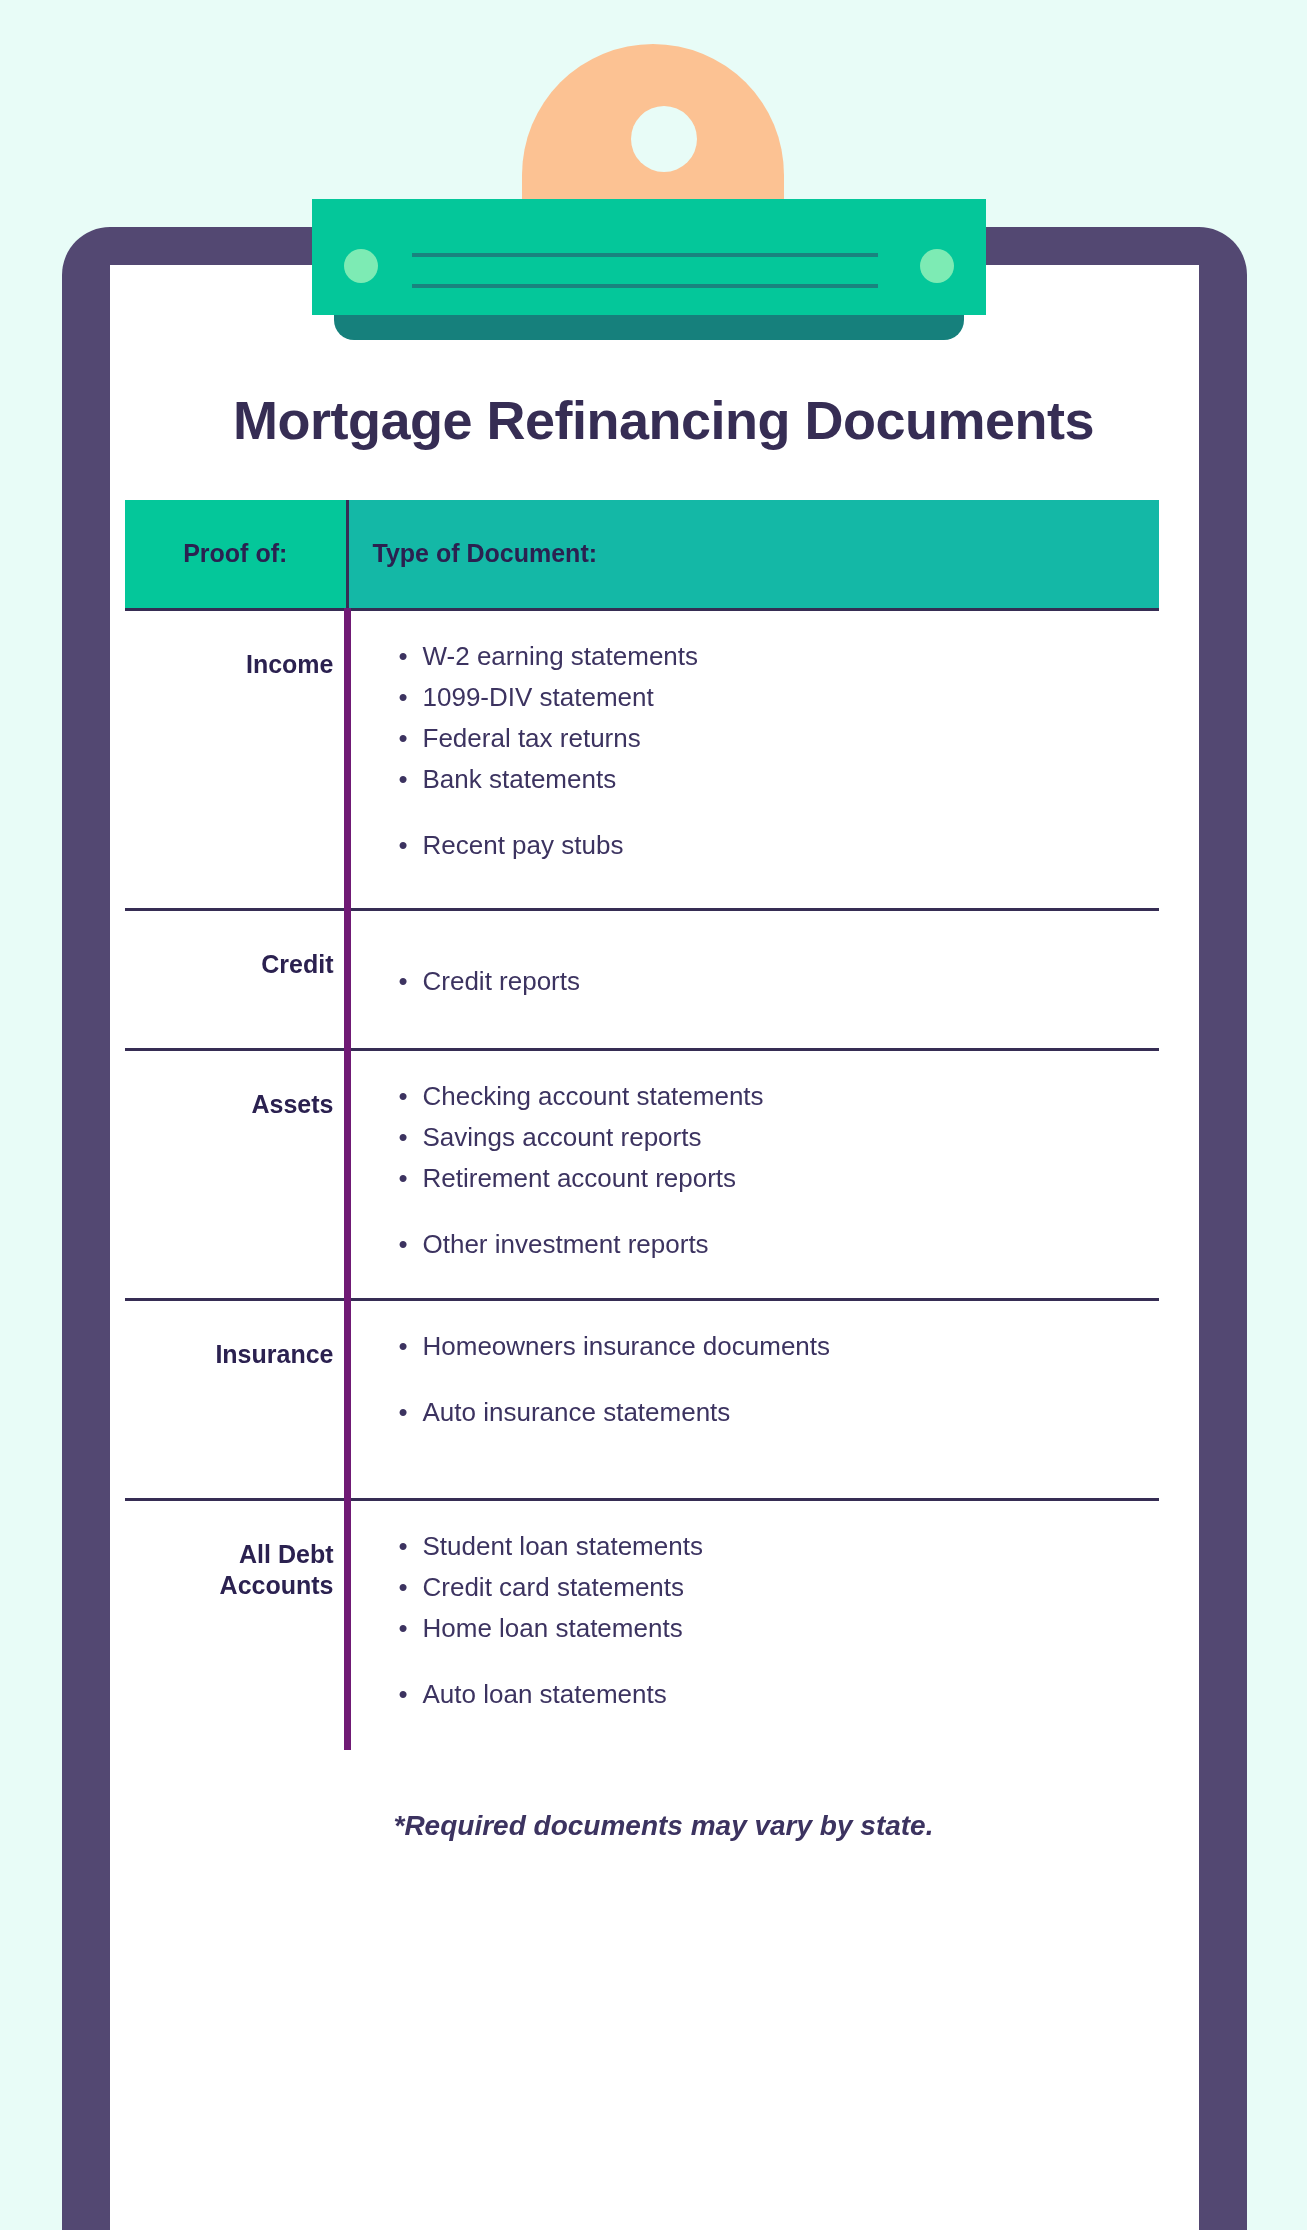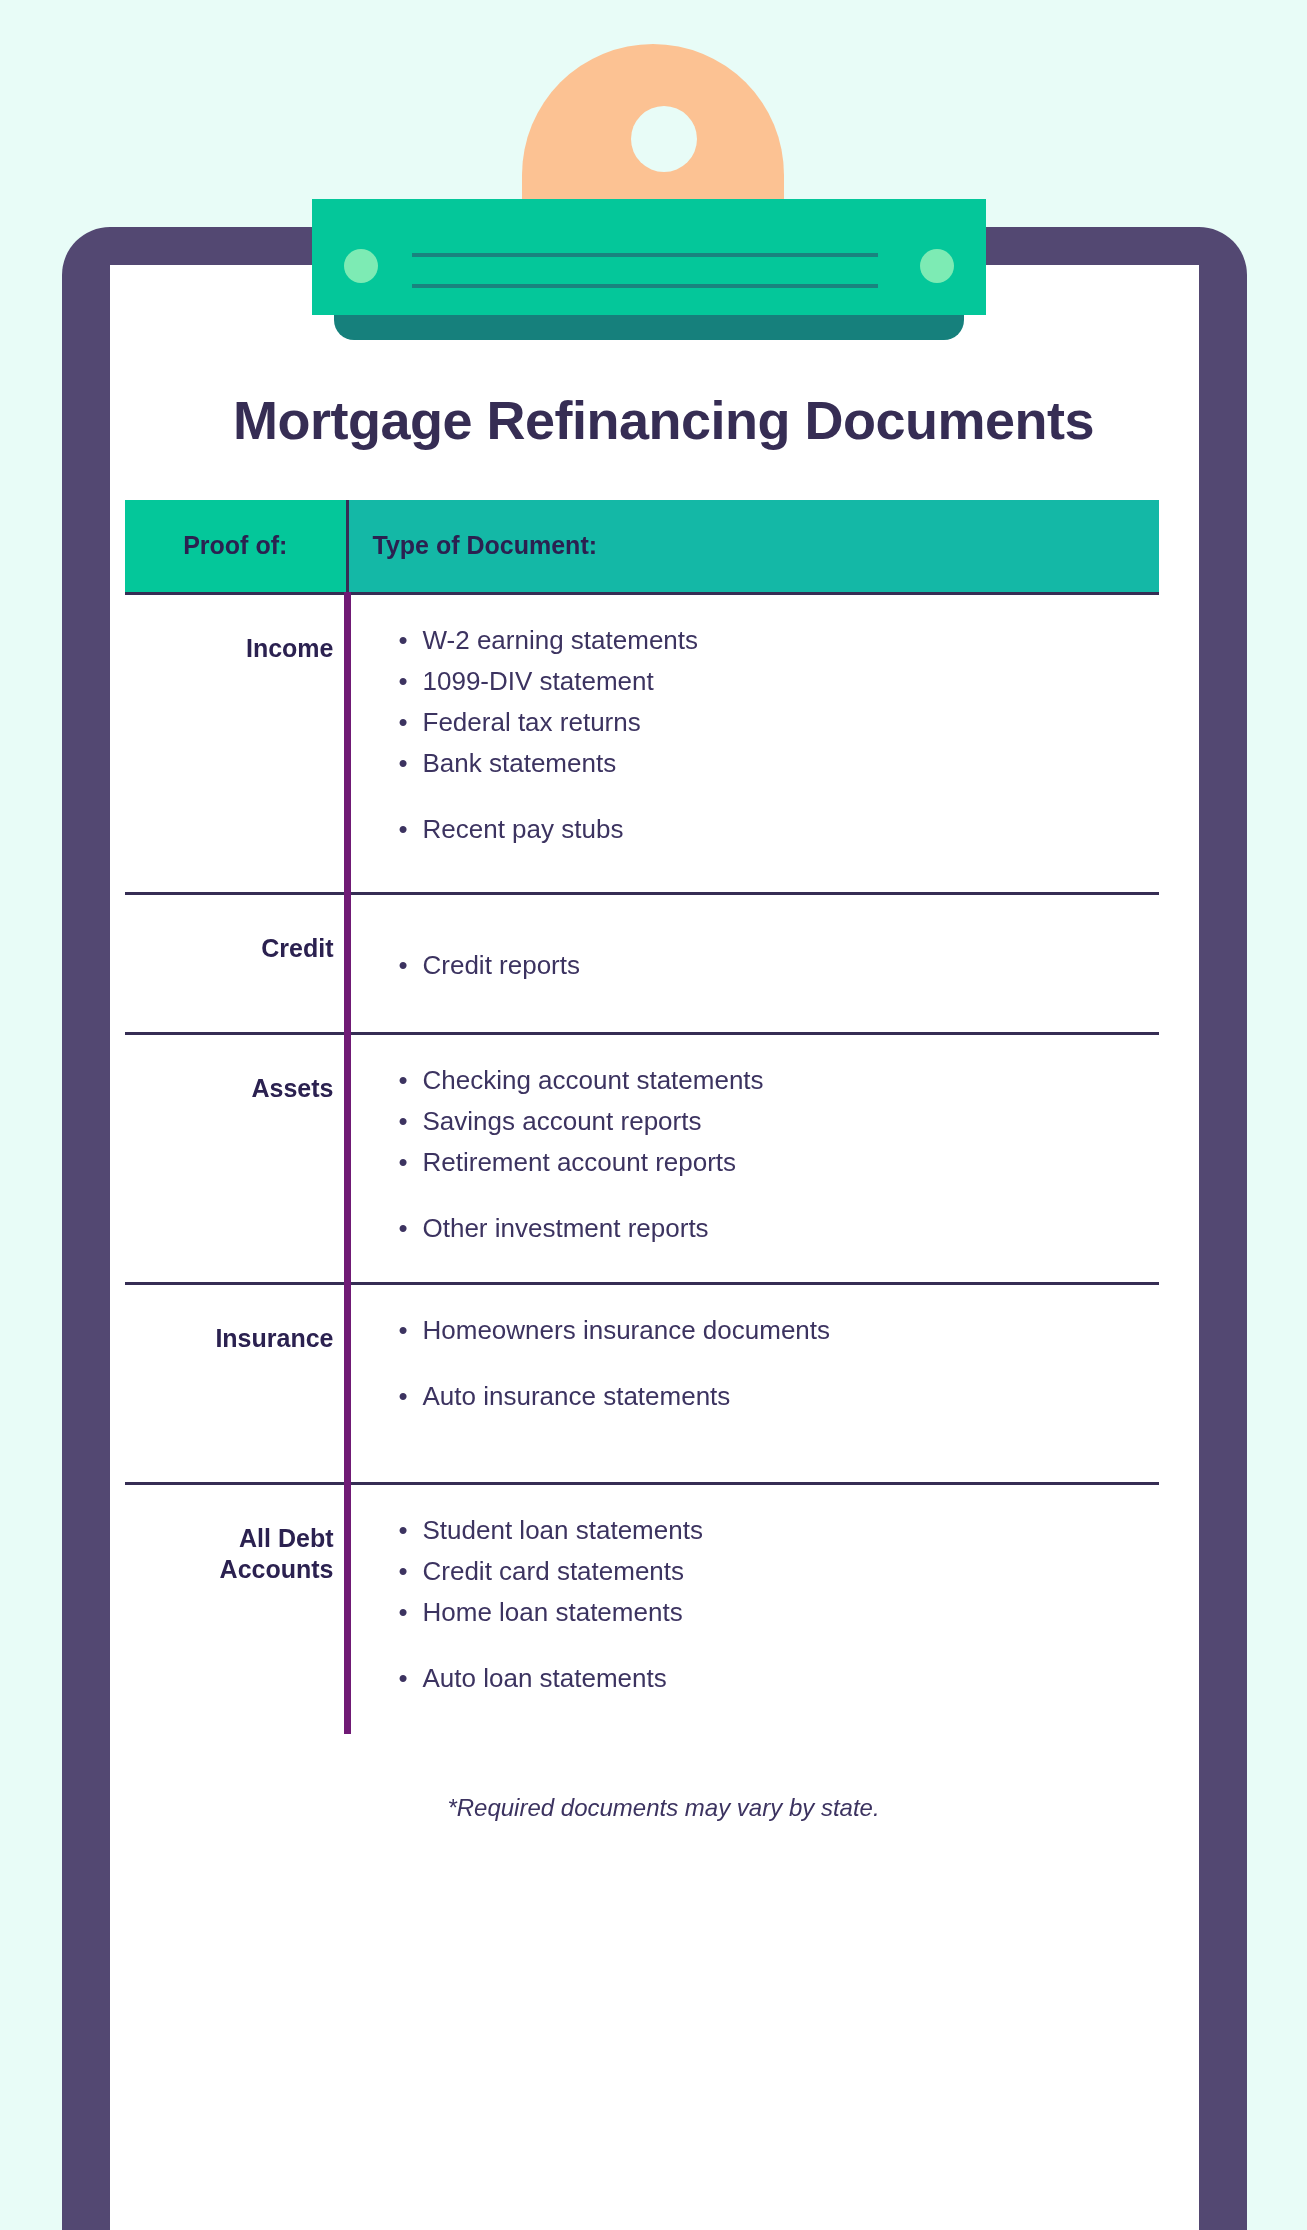--- a/index.html
+++ b/index.html
@@ -134,21 +134,21 @@
     margin-left: 6px;
     width: 1034px;
     border-collapse: collapse;
     table-layout: fixed;
   }
 
   #doc-table col.col-proof { width: 222px; }
   #doc-table col.col-type  { width: 812px; }
 
   #doc-table th {
-    height: 94px;
+    height: 110px;
     vertical-align: middle;
     font-size: 25px;
     font-weight: bold;
     color: #2b2150;
     border-bottom: 3px solid #362d54;
   }
   th.head-proof {
     background: #04c79a;
     text-align: center;
     border-right: 3px solid #362d54;
@@ -210,23 +210,24 @@
   
   tr.row-income  td { height: 300px; }
   tr.row-credit  td { height: 140px; }
   tr.row-assets  td { height: 250px; }
   tr.row-insurance td { height: 200px; }
   tr.row-debt    td { height: 250px; }
 
   #footnote {
     margin-top: 60px;
     text-align: center;
-    font-size: 24px;
+    font-size: 28px;
     font-style: italic;
     color: #3c3360;
+    font-weight: bold;
   }
 </style>
 </head>
 <body>
 
 <div id="clipboard-illustration">
 
   <div id="clip-ring">
     <div id="clip-ring-hole"></div>
   </div>

